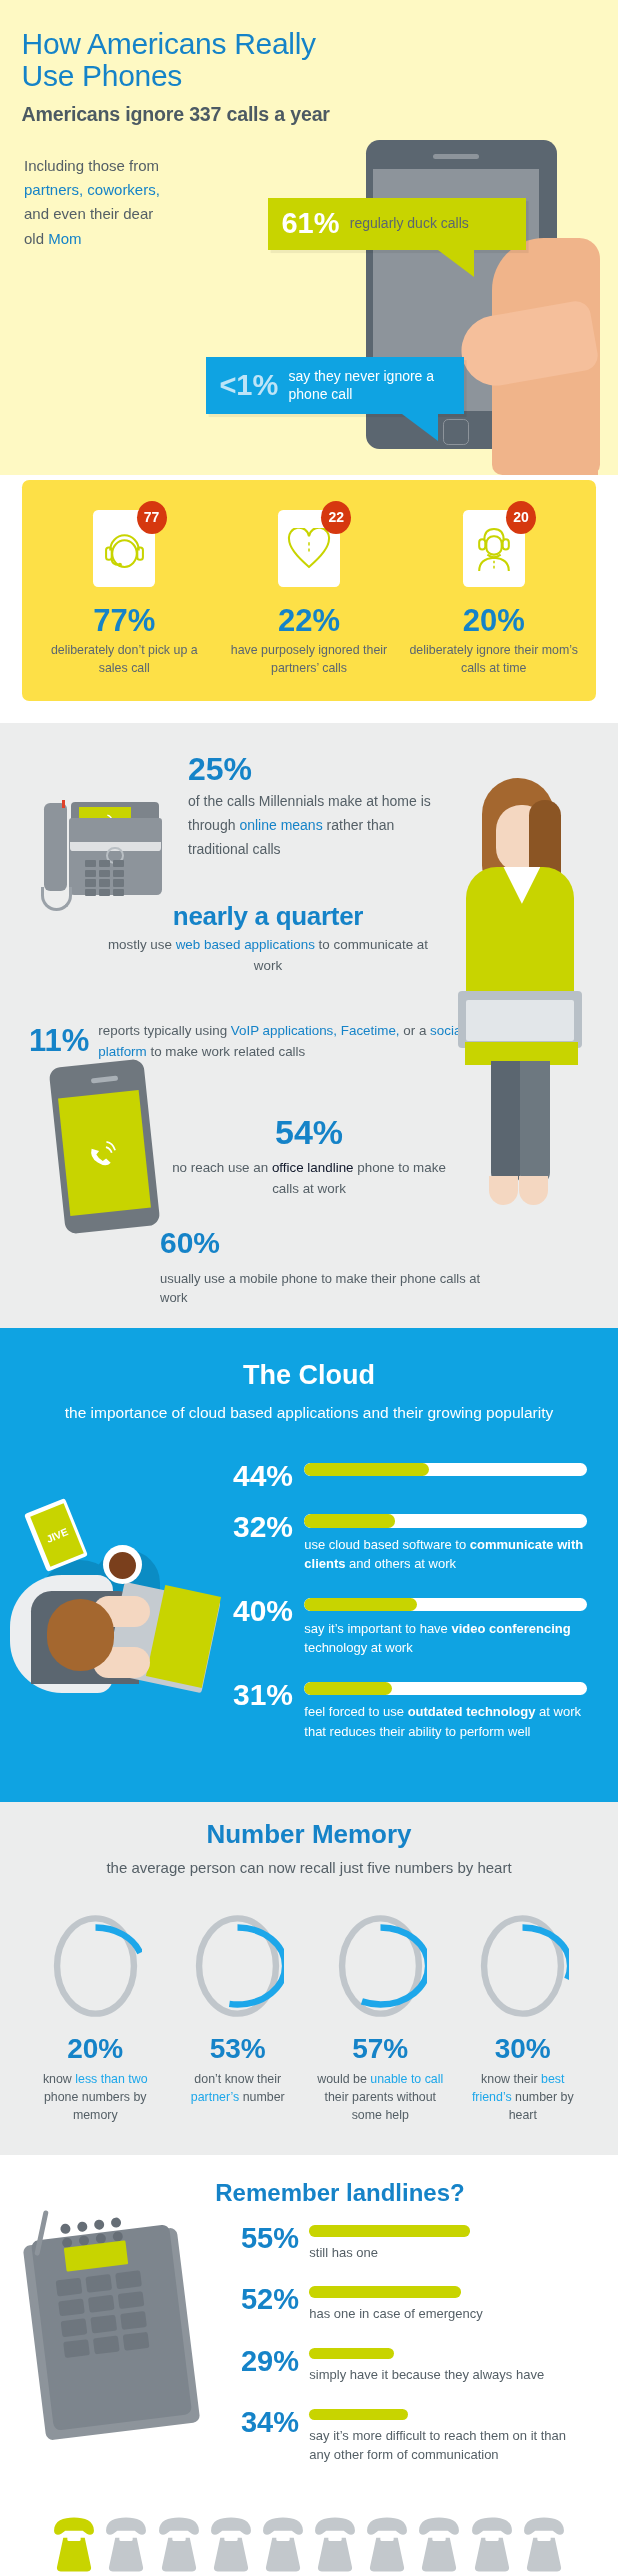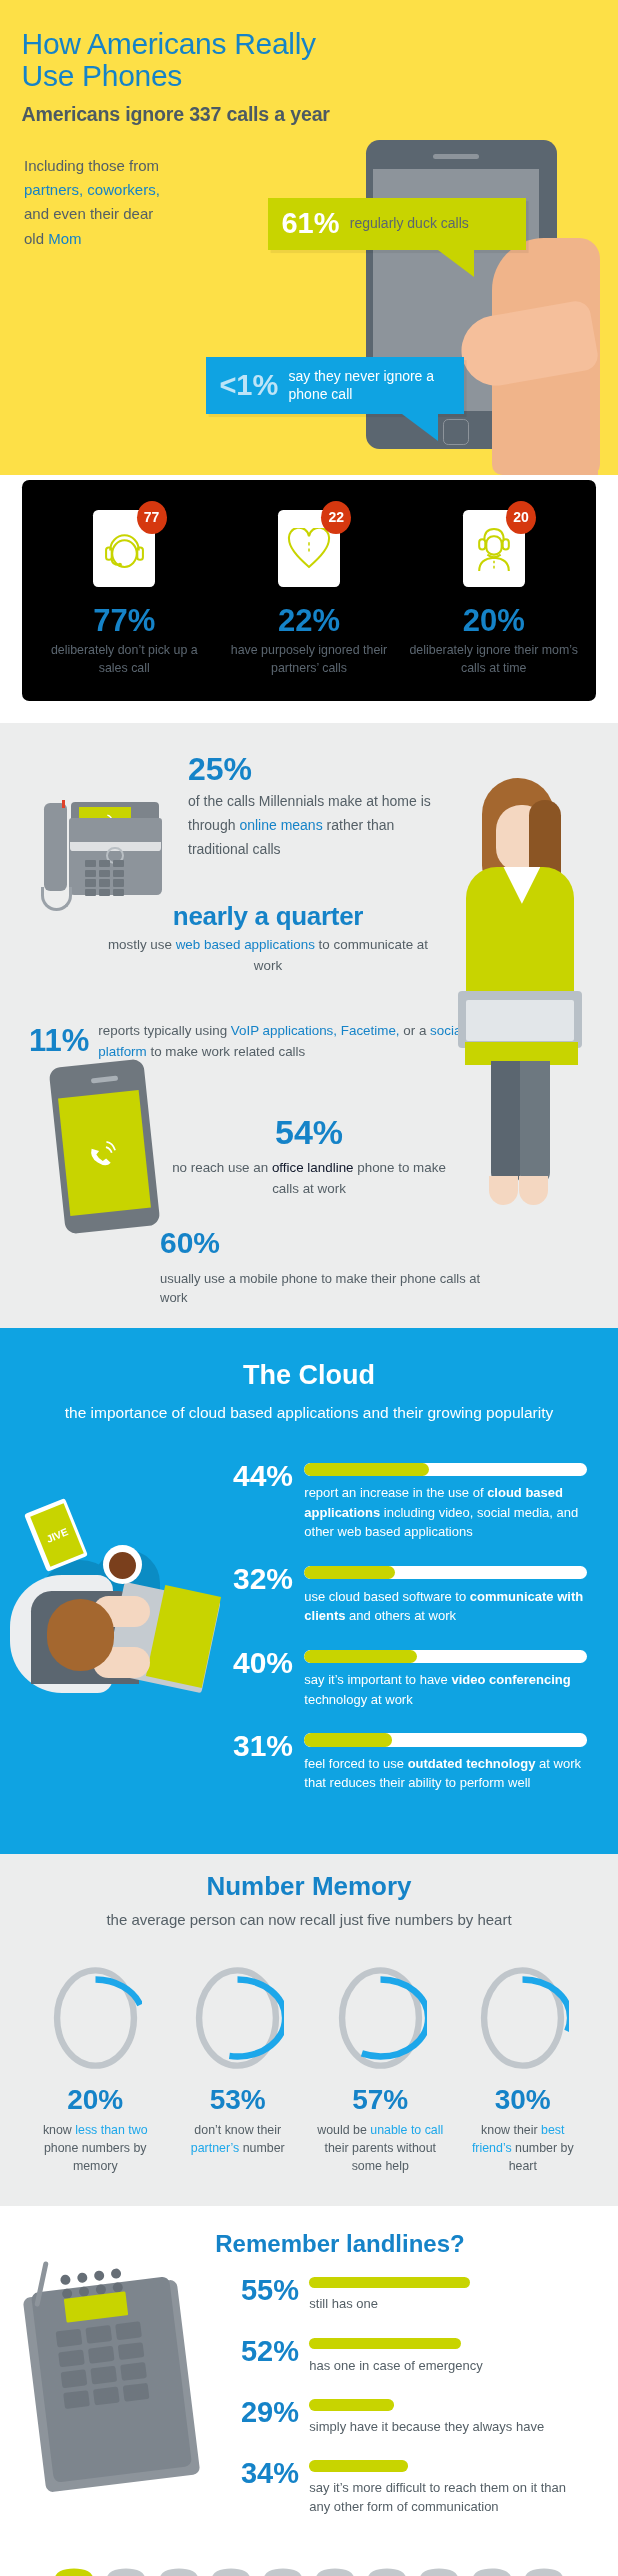--- a/index.html
+++ b/index.html
@@ -7,21 +7,21 @@
   body {
     font-family: "Liberation Sans", sans-serif;
     background: #ffffff;
     color: #4c5a63;
     width: 618px;
     overflow-x: hidden;
   }
   .page { width: 618px; position: relative; }
 
   
-  .sec-header { background:#fde047; padding: 28px 0 0 0; position: relative; overflow: hidden; }
+  .sec-header { background:#fef9c3; padding: 28px 0 0 0; position: relative; overflow: hidden; }
   .h-title {
     font-size: 30px; line-height: 1.06; color:#1583c8; font-weight: 400;
     padding-left: 21.6px; letter-spacing: -0.3px;
   }
   .h-sub {
     font-size: 19.6px; font-weight: bold; color:#4c5a63; padding-left: 21.6px;
     margin-top: 11.3px; letter-spacing: -0.2px;
   }
   .hero { position: relative; height: 340px; margin-top: 9.3px; }
   .hero-intro {
@@ -77,21 +77,21 @@
   .b1 .tail { left: 170px; bottom:-27px; border-width: 27px 0 0 36px; border-color:#c8d400 transparent transparent transparent; }
 
   .b2 { left: 206px; top: 222px; width: 258px; background:#0fa3e2; }
   .b2 .pct { color:#bde4f7; }
   .b2 .txt { color:#ffffff; }
   .b2 .tail { left: 196px; bottom:-27px; border-width: 27px 0 0 36px; border-color:#0fa3e2 transparent transparent transparent; }
 
   
   .sec-cards { background:#ffffff; padding: 0 0 21.6px 0; }
   .card-box {
-    margin: 5.2px 21.6px 0 21.6px; background:#000000; border-radius: 7.2px;
+    margin: 5.2px 21.6px 0 21.6px; background:#fde047; border-radius: 7.2px;
     padding: 20.6px 10.3px 24px 10.3px; display:flex;
   }
   .stat-col { flex:1; text-align:center; position:relative; }
   .icon-tile {
     width: 62px; height: 77px; background:#ffffff; border-radius: 5.2px;
     margin: 9.3px auto 0 auto; position:relative;
     display:flex; align-items:center; justify-content:center;
   }
   .badge {
     position:absolute; right: -11.3px; top: -9.3px; width: 30px; height: 33px;
@@ -433,21 +433,20 @@
     </div>
 
     <div class="cloud-rows">
 
       <div class="cloud-row">
         <div class="n">44%</div>
         <div class="bar-wrap">
           <div class="bar-track">
               <div class="bar-fill" style="width: 44%;"></div>
             </div>
-          <div class="t"><span>report an increase in the use of </span><b>cloud based applications</b><span> including video, social media, and other web based applications</span></div>
         </div>
       </div>
 
       <div class="cloud-row">
         <div class="n">32%</div>
         <div class="bar-wrap">
           <div class="bar-track">
               <div class="bar-fill" style="width: 32%;"></div>
             </div>
           <div class="t"><span>use cloud based software to </span><b>communicate with clients</b><span> and others at work</span></div>

